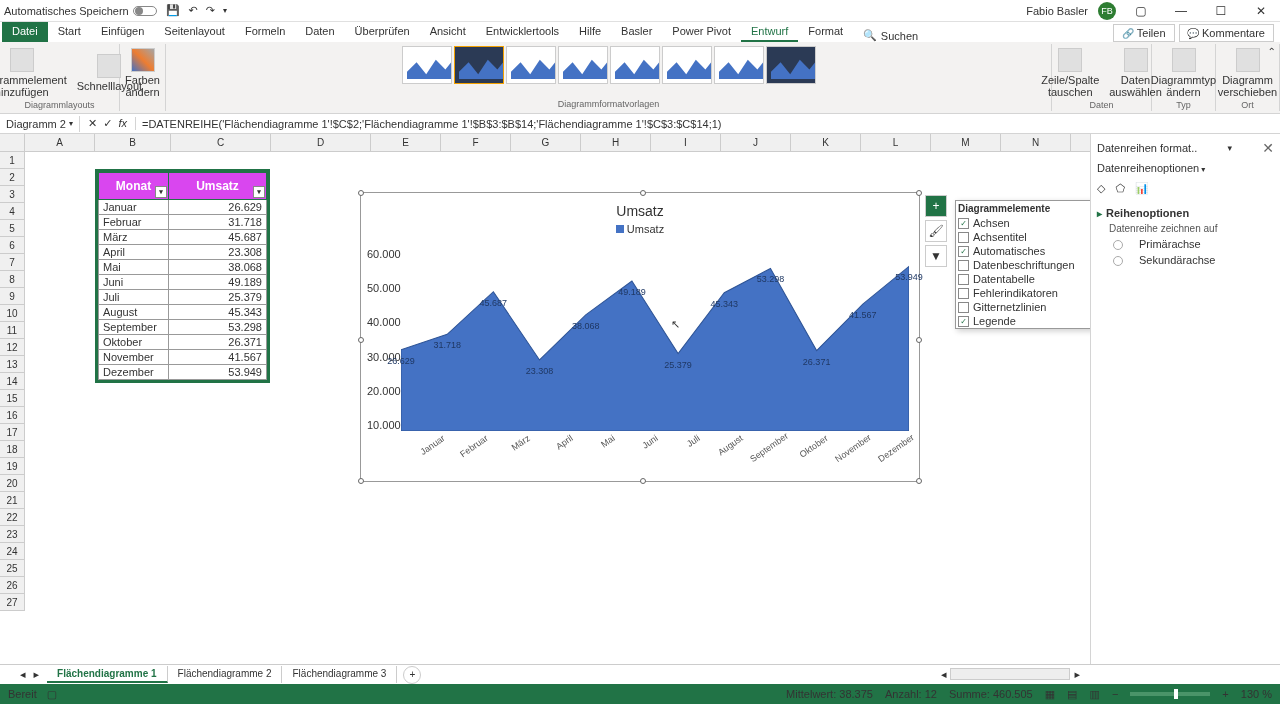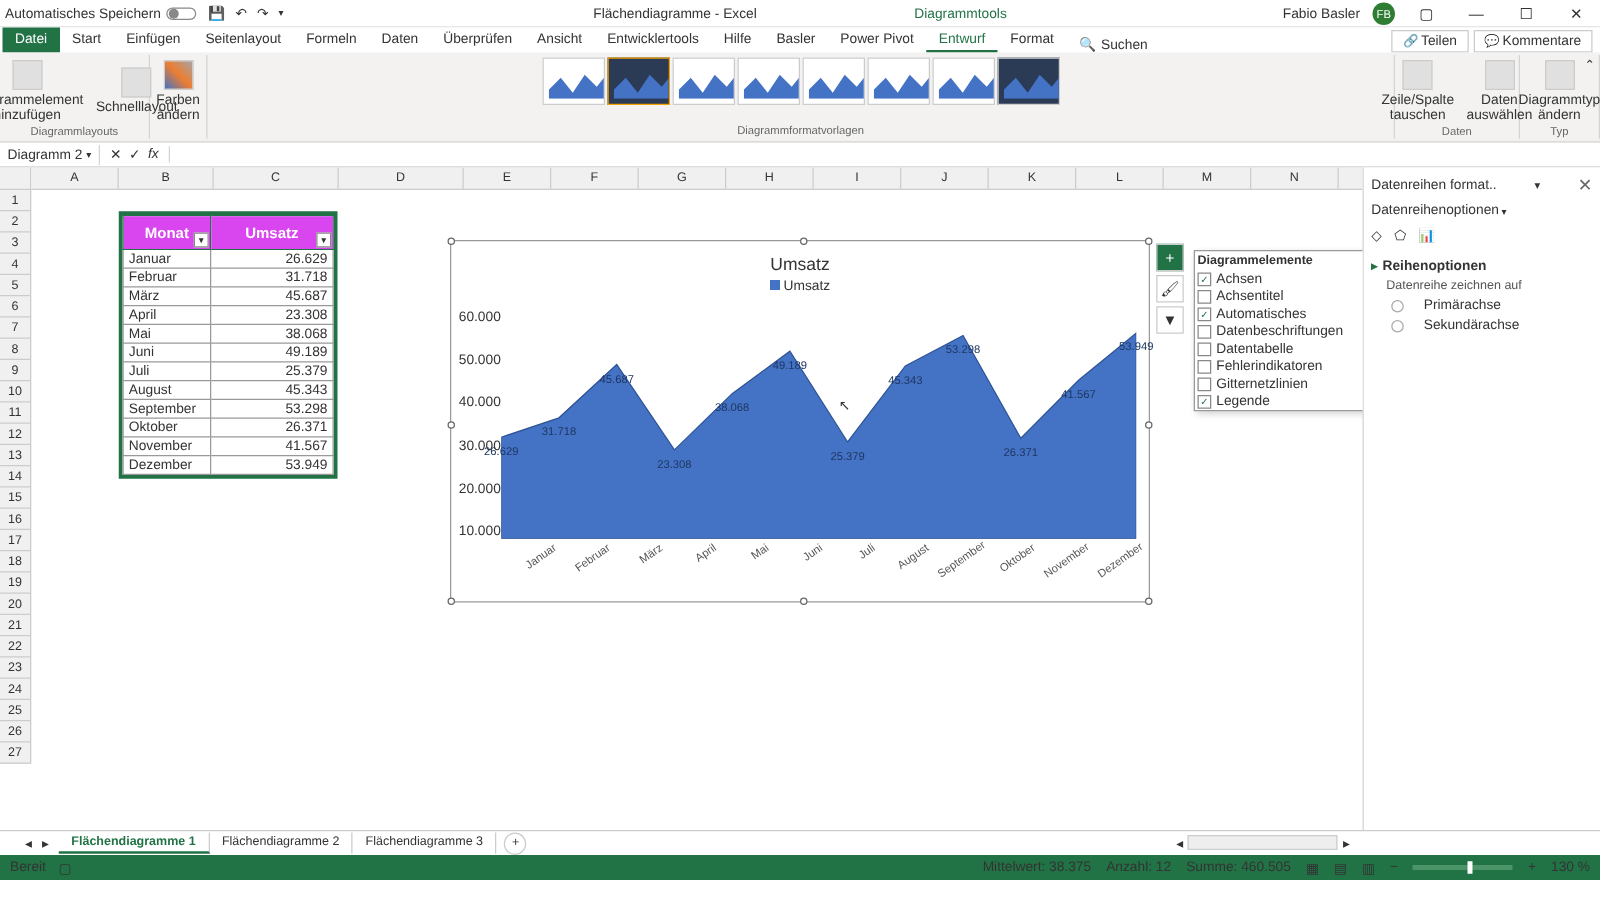--- a/index.html
+++ b/index.html
@@ -93,24 +93,20 @@
   <div class="autosave">
     <span>Automatisches Speichern</span>
     <div class="toggle"></div>
   </div>
   <div class="qat">
     <span style="color:#7719aa">💾</span>
     <span>↶</span>
     <span>↷</span>
     <span style="font-size:8px">▾</span>
   </div>
-  <div class="title-center">
-    <span>Flächendiagramme - Excel</span>
-    <span style="margin-left:120px;color:#217346">Diagrammtools</span>
-  </div>
   <div class="title-right">
     <span>Fabio Basler</span>
     <div class="avatar">FB</div>
     <div class="win-btn">▢</div>
     <div class="win-btn">—</div>
     <div class="win-btn">☐</div>
     <div class="win-btn">✕</div>
   </div>
 </div>
 
@@ -221,33 +217,42 @@
     <div class="ribbon-group-label">Daten</div>
   </div>
   <div class="ribbon-group" style="width:64px">
     <div class="rg-btn">
         <div class="rg-icon"></div>
         <span style="white-space:pre-line">Diagrammtyp
 ändern</span>
       </div>
     <div class="ribbon-group-label">Typ</div>
   </div>
+  <div class="ribbon-group" style="width:64px">
+    <div class="rg-btn">
+        <div class="rg-icon"></div>
+        <span style="white-space:pre-line">Diagramm
+verschieben</span>
+      </div>
+    <div class="ribbon-group-label">Ort</div>
+  </div>
   <div class="collapse-arrow">⌃</div>
 </div>
 
 <div class="formula-bar">
   <div class="name-box">
       <span>Diagramm 2</span>
       <span style="font-size:8px">▾</span>
     </div>
   <div class="fb-btns">
     <span>✕</span>
     <span>✓</span>
     <span style="font-style:italic">fx</span>
   </div>
+  <input class="fb-input" value="=DATENREIHE('Flächendiagramme 1'!$C$2;'Flächendiagramme 1'!$B$3:$B$14;'Flächendiagramme 1'!$C$3:$C$14;1)" style="">
 </div>
 
 <div class="sheet-area">
   <div class="main-grid">
     <div class="corner"></div>
     <div class="col-headers" id="colh">
         <div class="col-h" style="width: 70px;">A</div>
         <div class="col-h" style="width: 76px;">B</div>
         <div class="col-h" style="width: 100px;">C</div>
         <div class="col-h" style="width: 100px;">D</div>

